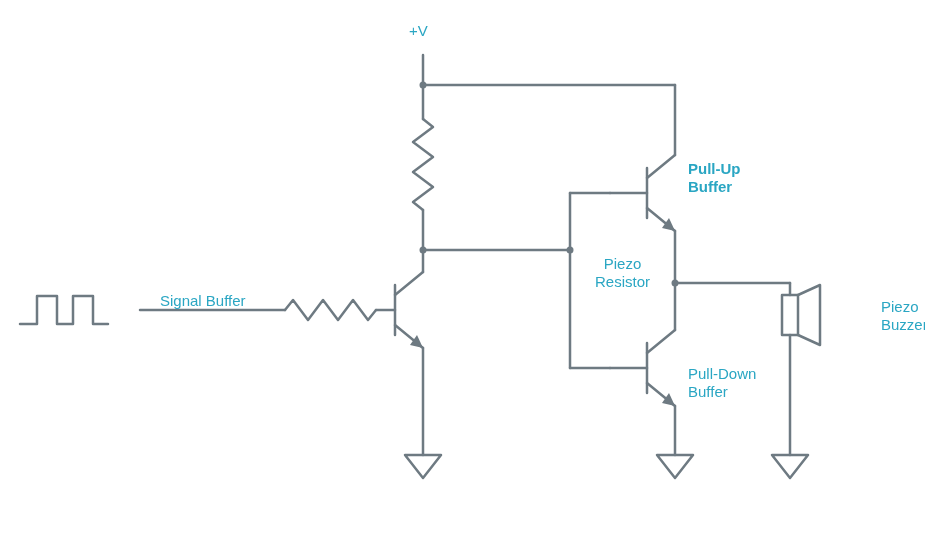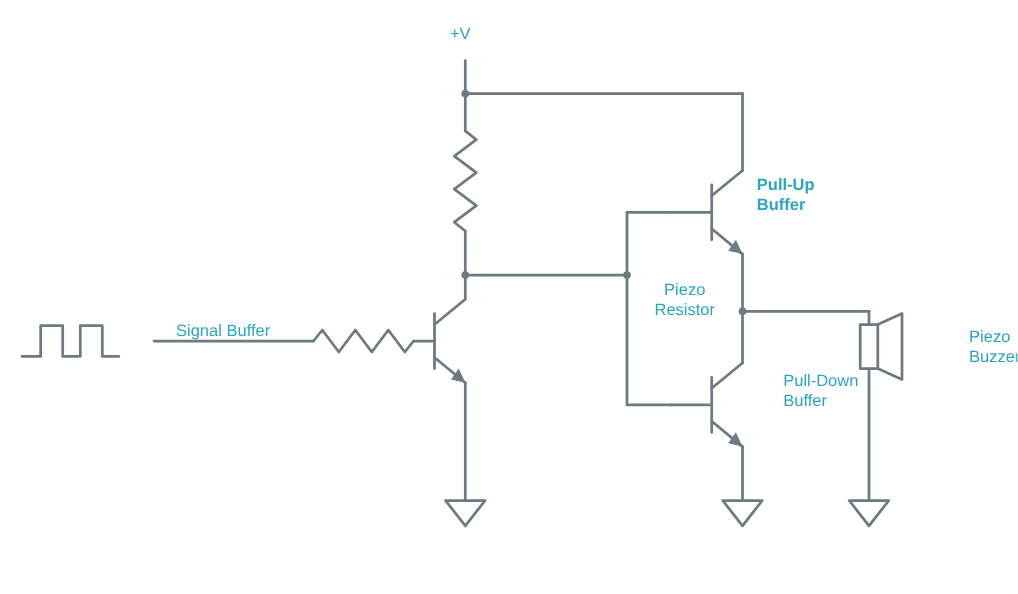--- a/index.html
+++ b/index.html
@@ -128,16 +128,16 @@
   </g>
 </svg>
 
 <div class="label" style="left:409px; top:22px;">+V</div>
 <div class="label" style="left:160px; top:292px;">Signal Buffer</div>
 <div class="label center" style="left:585px; top:255px; width:75px;">
   <span>Piezo</span><br><span>Resistor</span>
 </div>
 <div class="label" style="left:688px; top:160px; white-space:pre;font-weight:bold;">Pull-Up
 Buffer</div>
-<div class="label" style="left:688px; top:338px; white-space:pre;margin-left:24px;">Pull-Down
+<div class="label" style="left:688px; top:365px; white-space:pre;">Pull-Down
 Buffer</div>
 <div class="label" style="left:881px; top:298px; white-space:pre;">Piezo
 Buzzer</div>
 
 </body></html>

